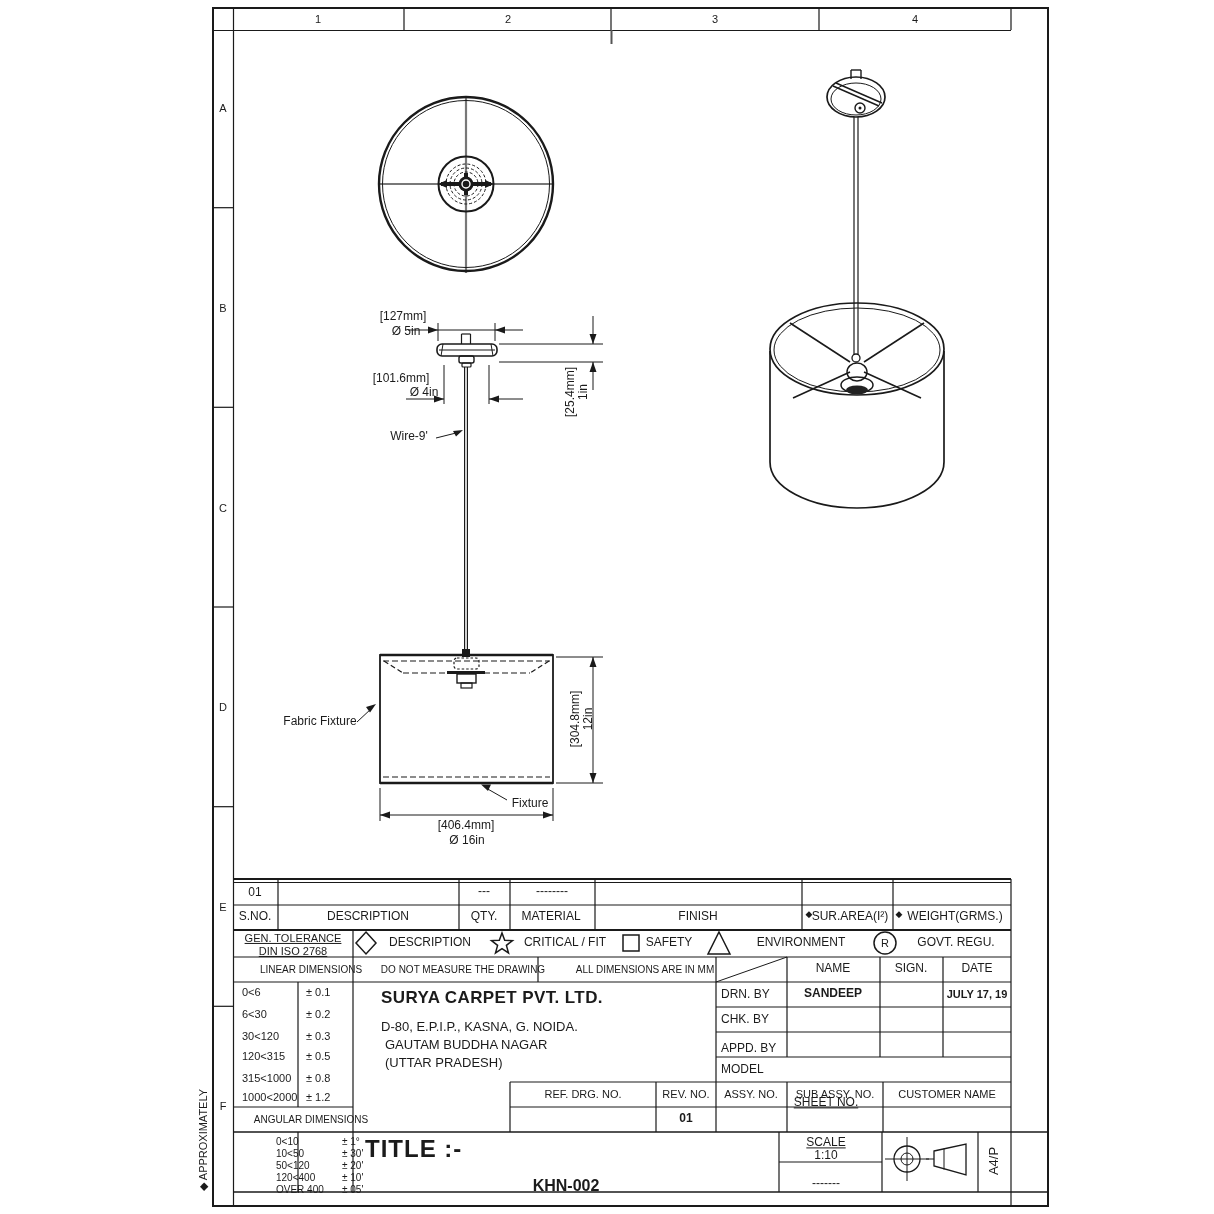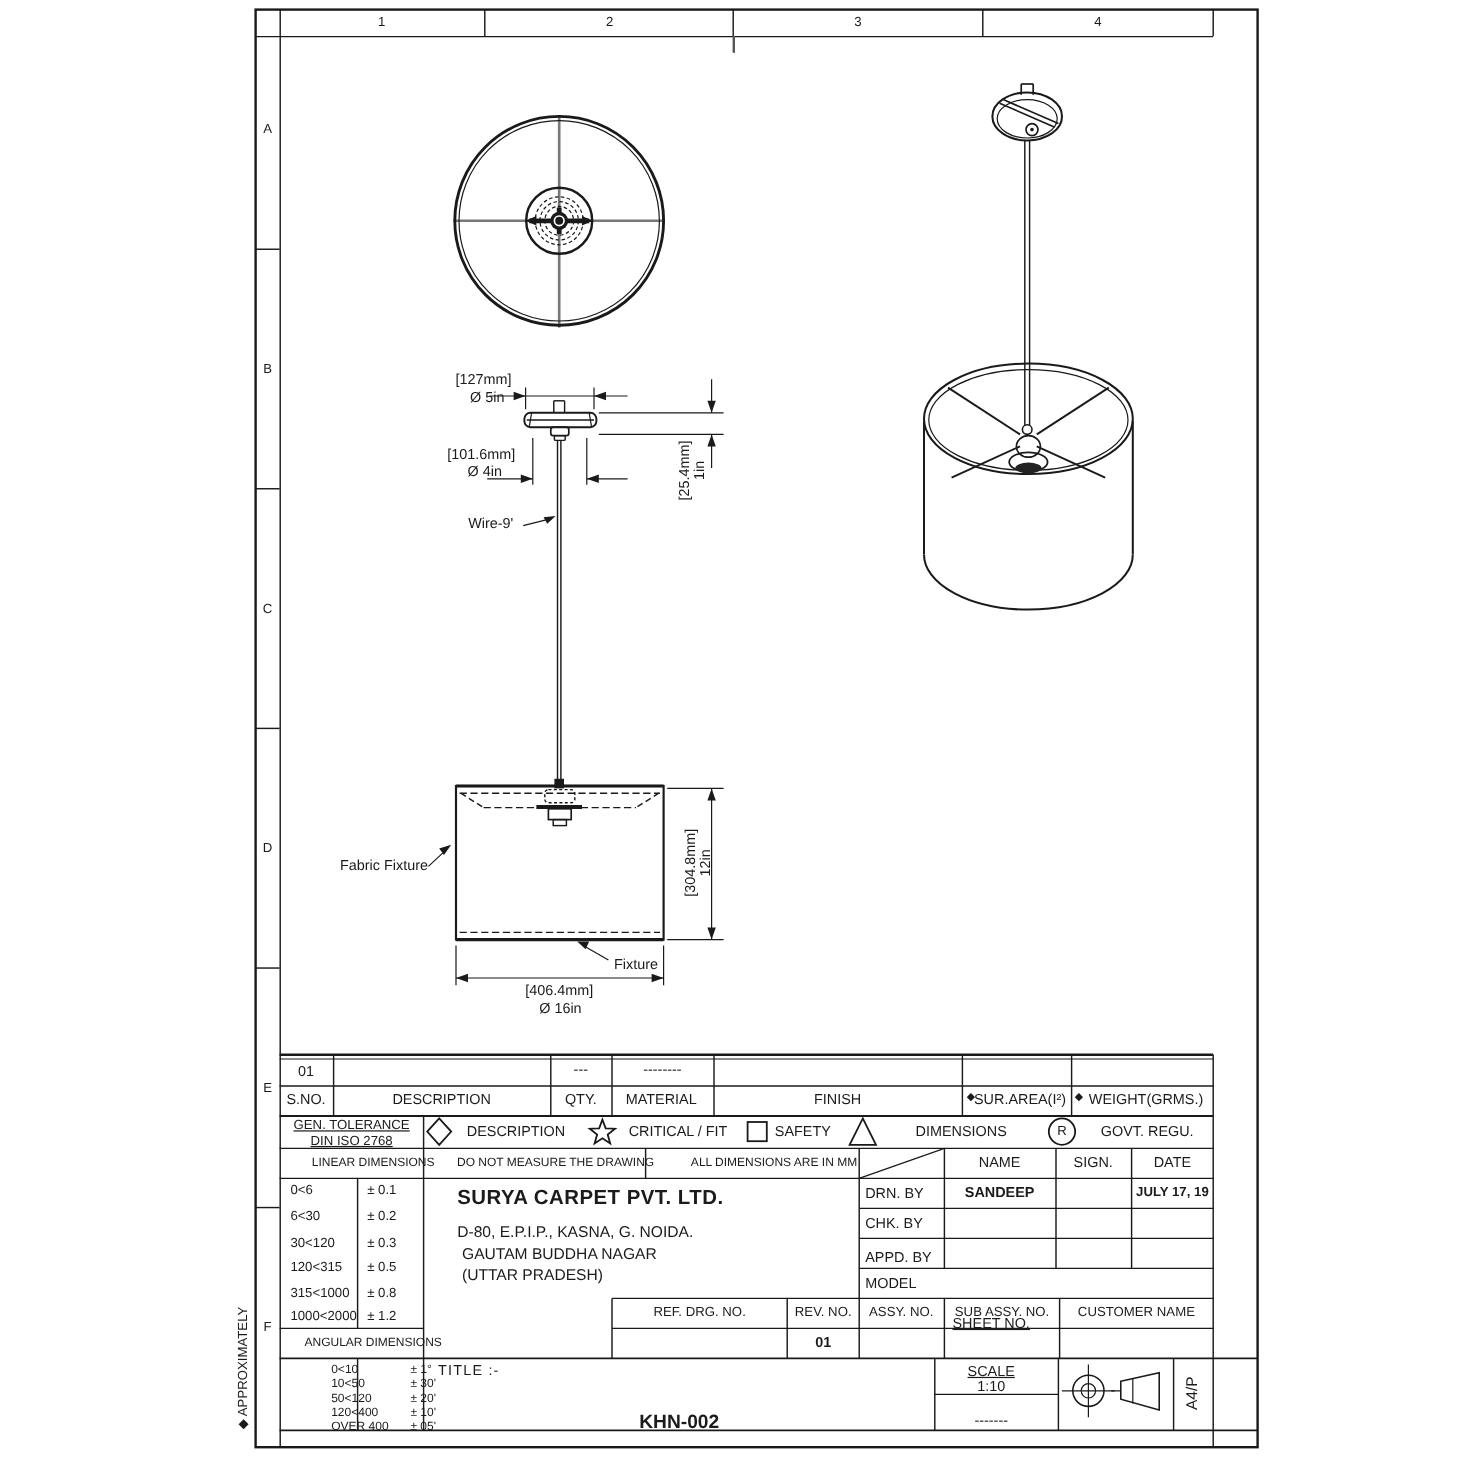--- a/index.html
+++ b/index.html
@@ -6,21 +6,21 @@
   #canvas{position:relative;width:1214px;height:1214px;background:#ffffff;overflow:hidden;
           font-family:"Liberation Sans", sans-serif;color:#1b1b1b;}
   svg{position:absolute;left:0;top:0;}
   .t{position:absolute;white-space:nowrap;color:#1b1b1b;line-height:1.1;}
   .ctr{transform:translate(-50%,-50%);}
   .rot{transform:translate(-50%,-50%) rotate(-90deg);}
   .ul{text-decoration:underline;}
   .b{font-weight:bold;}
   .fs9{font-size:9px;} .fs10{font-size:10px;padding-left:36px;} .fs11{font-size:11px;} .fs12{font-size:12px;}
   .fs13{font-size:13px;} .fs16{font-size:16px;margin-top:20px;} .fs17{font-size:17px;letter-spacing:.4px;}
-  .fs20{font-size:12px;letter-spacing:1px;}
+  .fs20{font-size:24px;letter-spacing:1px;font-weight:bold;}
   .dim{font-size:12px;}
   .rot2l{text-align:center;line-height:13px;}
 </style>
 </head>
 <body>
 
 <div id="canvas">
 
 <svg width="1214" height="1214" viewBox="0 0 1214 1214">
   <g stroke="#1a1a1a" fill="none" stroke-width="1.2">
@@ -230,21 +230,21 @@
 <div class="t ctr fs11" style="left:223px;top:308px">B</div>
 <div class="t ctr fs11" style="left:223px;top:508px">C</div>
 <div class="t ctr fs11" style="left:223px;top:707px">D</div>
 <div class="t ctr fs11" style="left:223px;top:907px">E</div>
 <div class="t ctr fs11" style="left:223px;top:1106px">F</div>
 <div class="t rot fs11" style="left:203px;top:1140px">◆ APPROXIMATELY</div>
 
 <div class="t ctr dim" style="left:403px;top:317px">[127mm]</div>
 <div class="t ctr dim" style="left:406px;top:332px">Ø 5in</div>
 <div class="t ctr dim" style="left:401px;top:379px">[101.6mm]</div>
-<div class="t ctr dim" style="left:404px;top:393px">Ø 4in</div>
+<div class="t ctr dim" style="left:424px;top:393px">Ø 4in</div>
 <div class="t rot dim rot2l" style="left:577px;top:392px">
   <div>[25.4mm]</div>
   <div>1in</div>
 </div>
 <div class="t ctr dim" style="left:409px;top:437px">Wire-9'</div>
 <div class="t ctr dim" style="left:320px;top:722px">Fabric Fixture</div>
 <div class="t rot dim rot2l" style="left:582px;top:719px">
   <div>[304.8mm]</div>
   <div>12in</div>
 </div>
@@ -263,21 +263,21 @@
 <div class="t ctr fs9" style="left:809px;top:915px">◆</div>
 <div class="t ctr fs12" style="left:850px;top:917px">SUR.AREA(I²)</div>
 <div class="t ctr fs9" style="left:899px;top:915px">◆</div>
 <div class="t ctr fs12" style="left:955px;top:917px">WEIGHT(GRMS.)</div>
 
 <div class="t ctr fs11 ul" style="left:293px;top:938px">GEN. TOLERANCE</div>
 <div class="t ctr fs11 ul" style="left:293px;top:951px">DIN ISO 2768</div>
 <div class="t ctr fs12" style="left:430px;top:943px">DESCRIPTION</div>
 <div class="t ctr fs12" style="left:565px;top:943px">CRITICAL / FIT</div>
 <div class="t ctr fs12" style="left:669px;top:943px">SAFETY</div>
-<div class="t ctr fs12" style="left:801px;top:943px">DIMENSIONS</div>
+<div class="t ctr fs12" style="left:801px;top:943px">ENVIRONMENT</div>
 <div class="t ctr fs11" style="left:885px;top:943px">R</div>
 <div class="t ctr fs12" style="left:956px;top:943px">GOVT. REGU.</div>
 
 <div class="t ctr fs10" style="left:293px;top:969px">LINEAR DIMENSIONS</div>
 <div class="t ctr fs10" style="left:445px;top:969px">DO NOT MEASURE THE DRAWING</div>
 <div class="t ctr fs10" style="left:627px;top:969px">ALL DIMENSIONS ARE IN MM</div>
 <div class="t ctr fs12" style="left:833px;top:969px">NAME</div>
 <div class="t ctr fs12" style="left:911px;top:969px">SIGN.</div>
 <div class="t ctr fs12" style="left:977px;top:969px">DATE</div>
 

